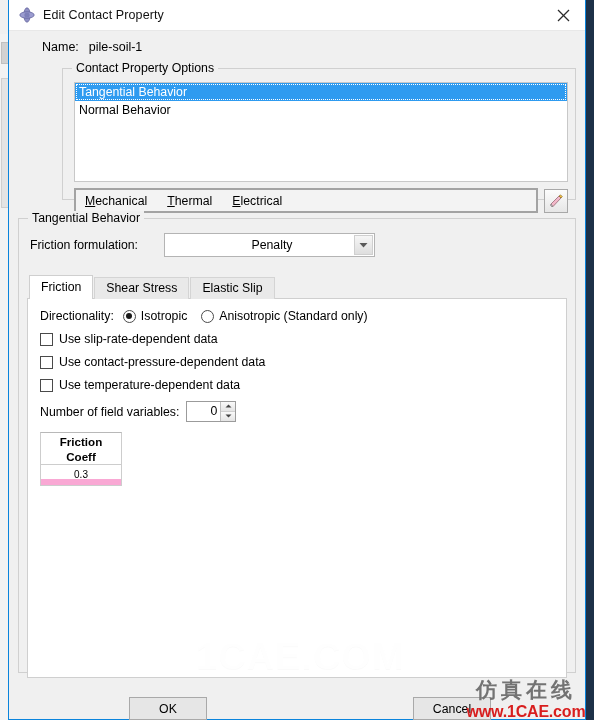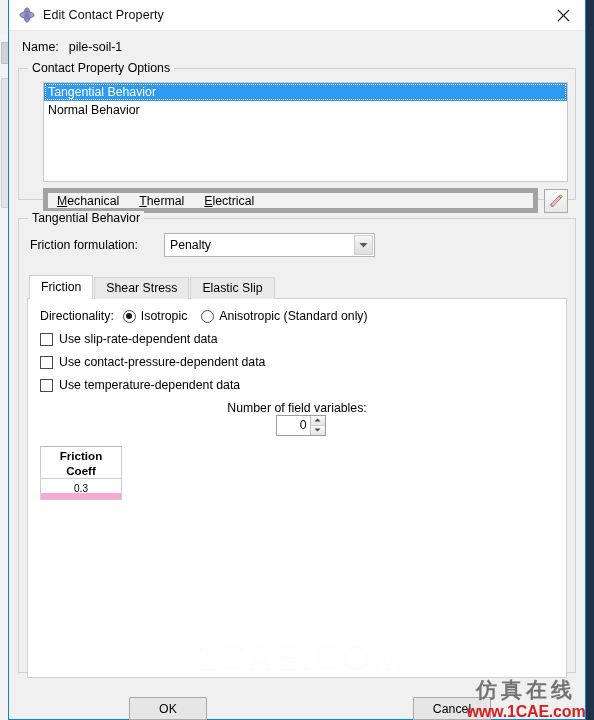--- a/index.html
+++ b/index.html
@@ -89,37 +89,37 @@
     position: relative;
     padding: 0 9px;
     background: #f0f0f0;
   }
 
   .name-row {
     display: flex; align-items: baseline;
     padding: 9px 0 7px 4px;
     font-size: 12.5px; color: #000;
   }
-  .name-label { margin-right: 10px; }
+  .name-label { margin-right: 10px; margin-left: 20px; }
 
   
   .groupbox {
     position: relative;
     border: 1px solid #d0d0d0;
     margin-top: 7px;
     padding: 0;
     background: transparent;
   }
   .group-title {
     position: absolute; top: -8px; left: 9px;
     background: #f0f0f0; padding: 0 4px;
     font-size: 12.3px; color: #000;
   }
 
-  #options-group { height: 132px; padding: 13px 7px 7px 24px; }
+  #options-group { height: 132px; padding: 13px 7px 7px 11px; margin-left: 44px; }
 
   .listbox {
     height: 100px;
     background: #ffffff;
     border: 1px solid #c8c8c8;
     overflow: hidden;
   }
   .list-item {
     height: 18px; line-height: 18px;
     padding: 0 4px;
@@ -134,21 +134,21 @@
   .menu-row {
     display: flex; align-items: center;
     margin-top: 6px;
     height: 25px;
     position: relative;
   }
   .menu-bar {
     flex: 1 1 auto;
     display: flex; align-items: center;
     height: 25px;
-    border: 5px solid #a3a3a3;
+    border: 2px solid #a3a3a3;
     background: #f3f3f3;
     padding-left: 9px;
   }
   .menu-item {
     font-size: 12.3px; color: #000;
     margin-right: 20px;
     cursor: pointer;
   }
   .menu-item u { text-decoration: underline; }
   .icon-btn {
@@ -173,20 +173,21 @@
     margin-bottom: 18px;
     gap: 20px;
   }
   .formulation-label { font-size: 12.3px; color: #000; margin-right: 6px; }
   .combo {
     width: 211px; height: 24px;
     background: #ffffff;
     border: 1px solid #b4b4b4;
     display: flex; align-items: center;
     position: relative;
+    justify-content: center;
   }
   .combo-value {
     font-size: 12.3px; color: #000;
     padding-left: 5px;
   }
   .combo-arrow {
     position: absolute; right: 1px; top: 1px;
     width: 19px; height: 20px;
     background: linear-gradient(#f6f6f6,#dedede);
     border: 1px solid #cfcfcf;
@@ -255,21 +256,20 @@
   .check-row .box {
     width: 13px; height: 13px;
     border: 1px solid #4a4a4a; background: #fff;
     margin-right: 6px; flex: 0 0 auto;
   }
 
   .fieldvar-row {
     display: flex; align-items: center;
     font-size: 12.3px; color: #000;
     margin-bottom: 10px;
-    flex-direction: column;
   }
   .spinner {
     display: flex; align-items: stretch;
     width: 50px; height: 21px;
     margin-left: 7px;
     border: 1px solid #9b9b9b;
     background: #fff;
   }
   .spinner .val {
     flex: 1 1 auto;

